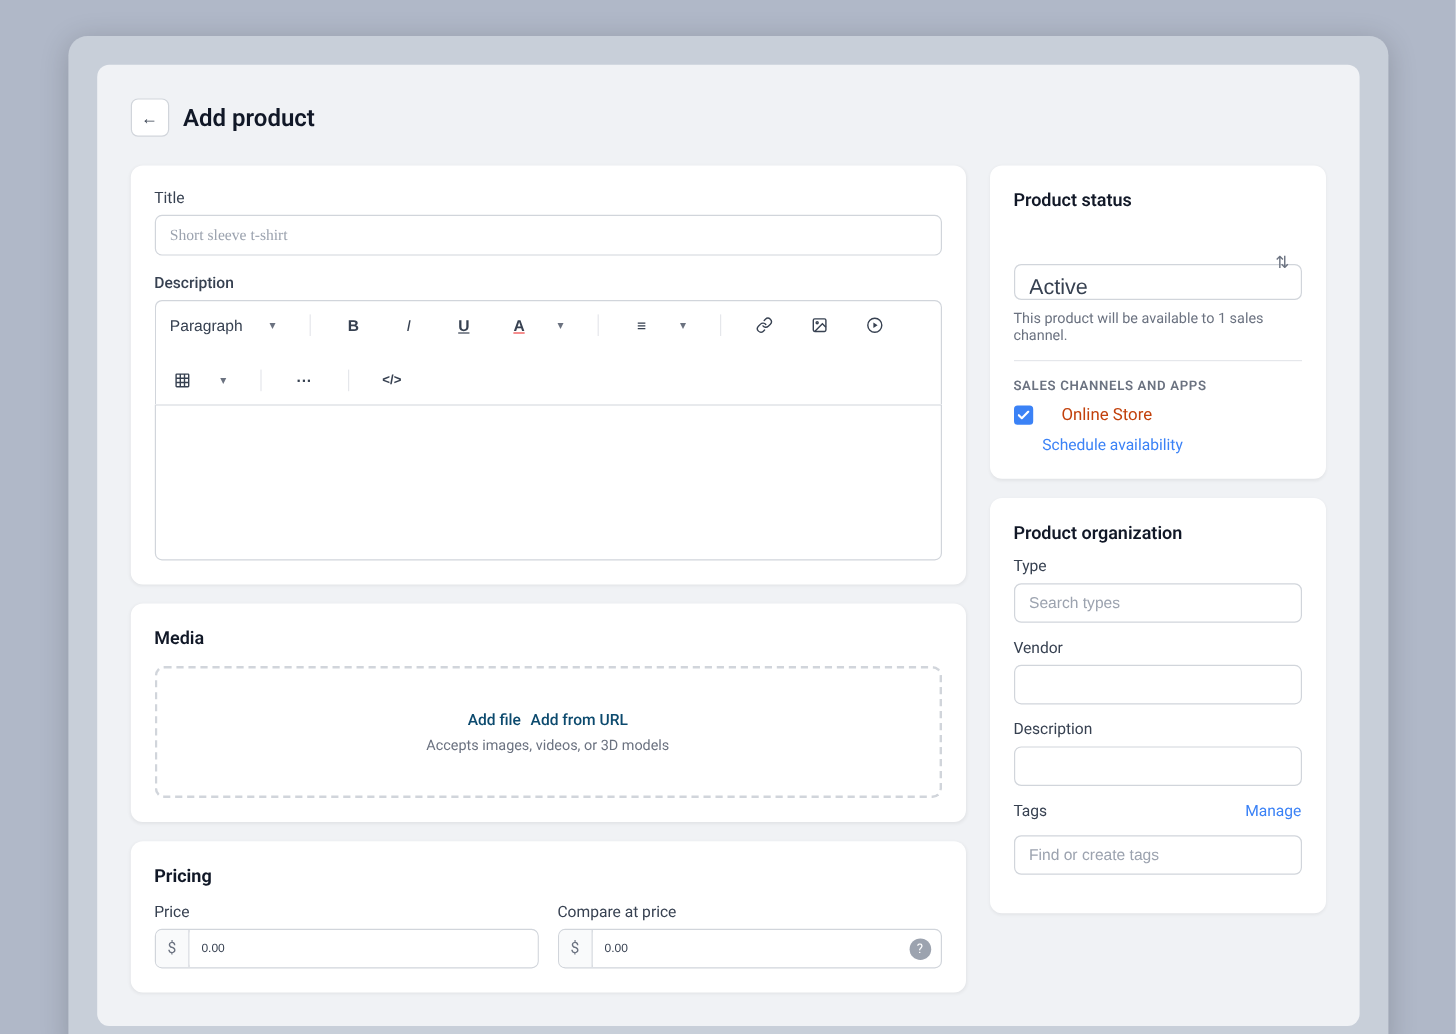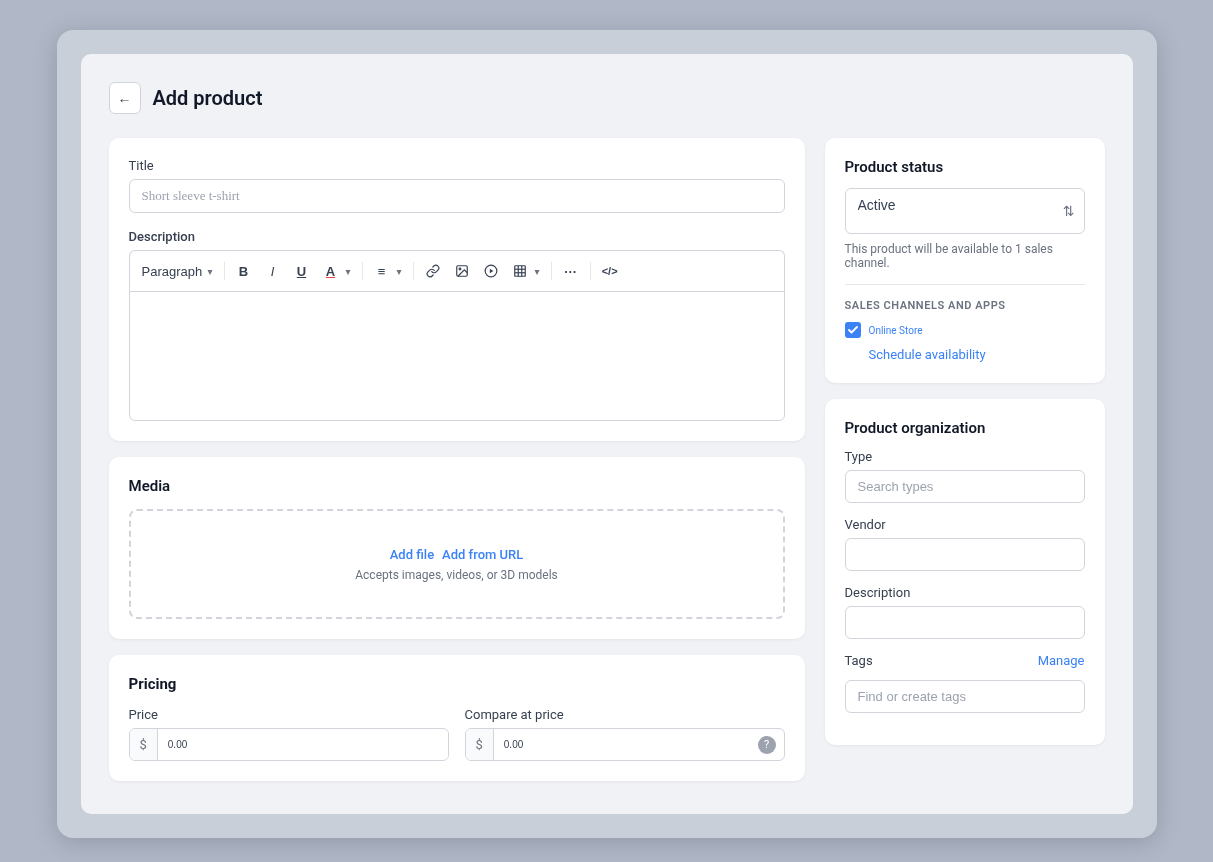--- a/index.html
+++ b/index.html
@@ -91,21 +91,21 @@
     
     .description-label {
       font-size: 13px;
       font-weight: 500;
       color: #374151;
       margin-bottom: 6px;
     }
     .editor-toolbar {
       display: flex;
       align-items: center;
-      gap: 1px;
+      gap: 18px;
       border: 1px solid #d1d5db;
       border-bottom: none;
       border-radius: 6px 6px 0 0;
       padding: 6px 8px;
       background: #fff;
       flex-wrap: wrap;
     }
     .toolbar-select {
       font-size: 13px;
       border: none;
@@ -165,21 +165,21 @@
       align-items: center;
       justify-content: center;
       gap: 6px;
       padding: 20px;
     }
     .media-actions {
       display: flex;
       gap: 8px;
     }
     .media-link {
-      color: #3b82f6;
+      color: #0c4a6e;
       font-size: 13px;
       cursor: pointer;
       text-decoration: none;
       font-weight: 500;
     }
     .media-hint {
       font-size: 12px;
       color: #6b7280;
     }
     
@@ -235,30 +235,31 @@
       font-size: 15px;
       font-weight: 600;
       color: #111827;
       margin-bottom: 12px;
     }
     .status-select-wrap {
       position: relative;
     }
     .status-select {
       width: 100%;
-      padding: 8px 32px 20px 12px;
+      padding: 8px 32px 0 12px;
       border: 1px solid #d1d5db;
       border-radius: 6px;
-      font-size: 14px;
+      font-size: 18px;
       color: #374151;
       background: #fff;
       appearance: none;
       -webkit-appearance: none;
       cursor: pointer;
       outline: none;
+      margin-top: 32px;
     }
     .select-arrow {
       position: absolute;
       right: 10px;
       top: 50%;
       transform: translateY(-50%);
       font-size: 14px;
       color: #6b7280;
       pointer-events: none;
     }
@@ -290,22 +291,23 @@
       width: 16px; height: 16px;
       border-radius: 3px;
       background: #3b82f6;
       border: 2px solid #3b82f6;
       display: flex; align-items: center; justify-content: center;
       cursor: pointer;
       flex-shrink: 0;
     }
     .channel-checkbox svg { display: block; }
     .channel-name {
-      font-size: 10px;
-      color: #3b82f6;
+      font-size: 14px;
+      color: #c2410c;
+      margin-left: 16px;
     }
     .schedule-link {
       color: #3b82f6;
       font-size: 13px;
       cursor: pointer;
       margin-left: 24px;
       text-decoration: none;
     }
     
     .org-field {

